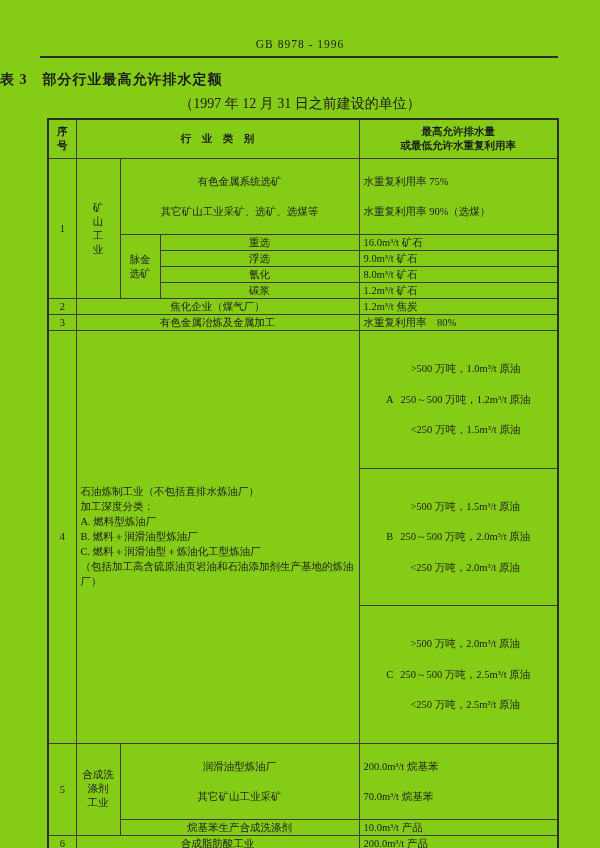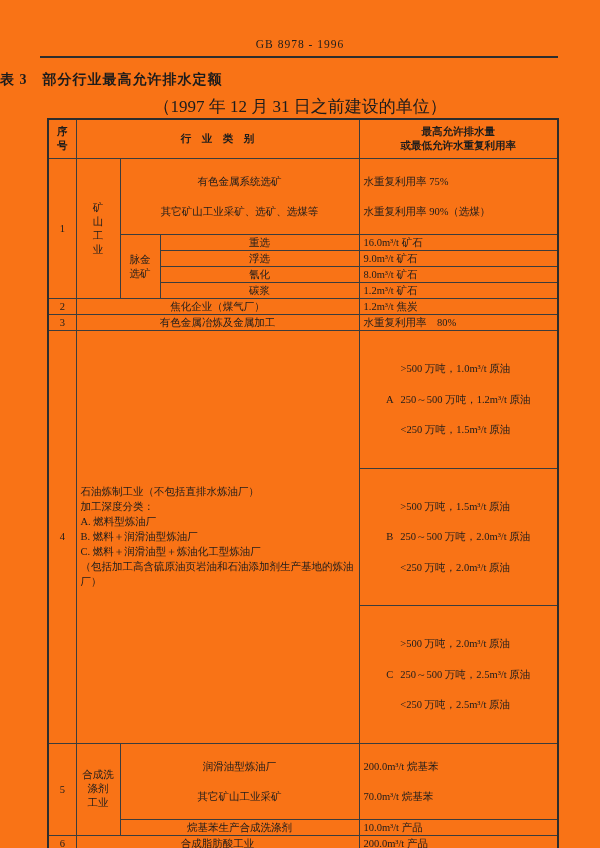--- a/index.html
+++ b/index.html
@@ -1,26 +1,26 @@
 <!DOCTYPE html>
 <html><head>
 <meta charset="utf-8">
 <style>
   html,body{margin:0;padding:0;background:#e8e8e6;}
   .sheet{
-    position:relative;width:600px;height:848px;background:#f97316;
+    position:relative;width:600px;height:848px;background:#84cc16;
     font-family:"Liberation Serif","DejaVu Serif",serif;color:#1c1c1c;
     overflow:hidden;
   }
   .doc-code{position:absolute;top:38px;left:0;width:100%;text-align:center;
     font-size:11.5px;letter-spacing:1px;}
   .top-rule{position:absolute;top:56px;left:40px;width:518px;height:2px;background:#2d2d2d;}
   .tbl-title{position:absolute;top:71px;left:0;width:100%;text-align:left;
     font-size:14px;font-weight:bold;letter-spacing:1px;}
-  .tbl-subtitle{position:absolute;top:95px;left:0;width:100%;text-align:center;font-size:17px;}
+  .tbl-subtitle{position:absolute;top:95px;left:0;width:100%;text-align:center;font-size:14px;}
   .page-number{position:absolute;top:802px;left:52px;font-size:11.5px;letter-spacing:2px;margin-top:48px;}
 
   table.quota{
     position:absolute;top:118px;left:47px;width:510px;
     border-collapse:collapse;table-layout:fixed;
     font-size:10.5px;line-height:15px;
   }
   table.quota td,table.quota th{
     border:1px solid #3c3c3c;padding:0 4px;white-space:pre-line;
     vertical-align:middle;overflow:hidden;
@@ -30,21 +30,21 @@
   td.c-idx{text-align:center;padding:0 1px;}
   td.c-grp{text-align:center;line-height:14px;padding:0 2px;}
   td.c-sub{text-align:center;line-height:14px;padding:0 2px;}
   td.c-lbl{text-align:center;padding-left:6px;}
   td.c-val{text-align:left;padding-left:6px;margin-top:45px;}
   tr.base td{height:15px;}
   .two-line div{line-height:15px;}
   td.oil{padding:2px 0;}
   .oil-block{display:flex;align-items:center;justify-content:center;}
   .oil-letter{margin-right:7px;}
-  .oil-lines div{text-align:left;line-height:15.5px;}
+  .oil-lines div{text-align:center;line-height:15.5px;}
   td.oil-desc{vertical-align:middle;line-height:15px;padding:4px 6px;}
 </style>
 </head>
 <body>
 
 <div class="sheet">
 
   <div class="doc-code">GB 8978 - 1996</div>
   <div class="top-rule"></div>
   <div class="tbl-title">表 3　部分行业最高允许排水定额</div>

